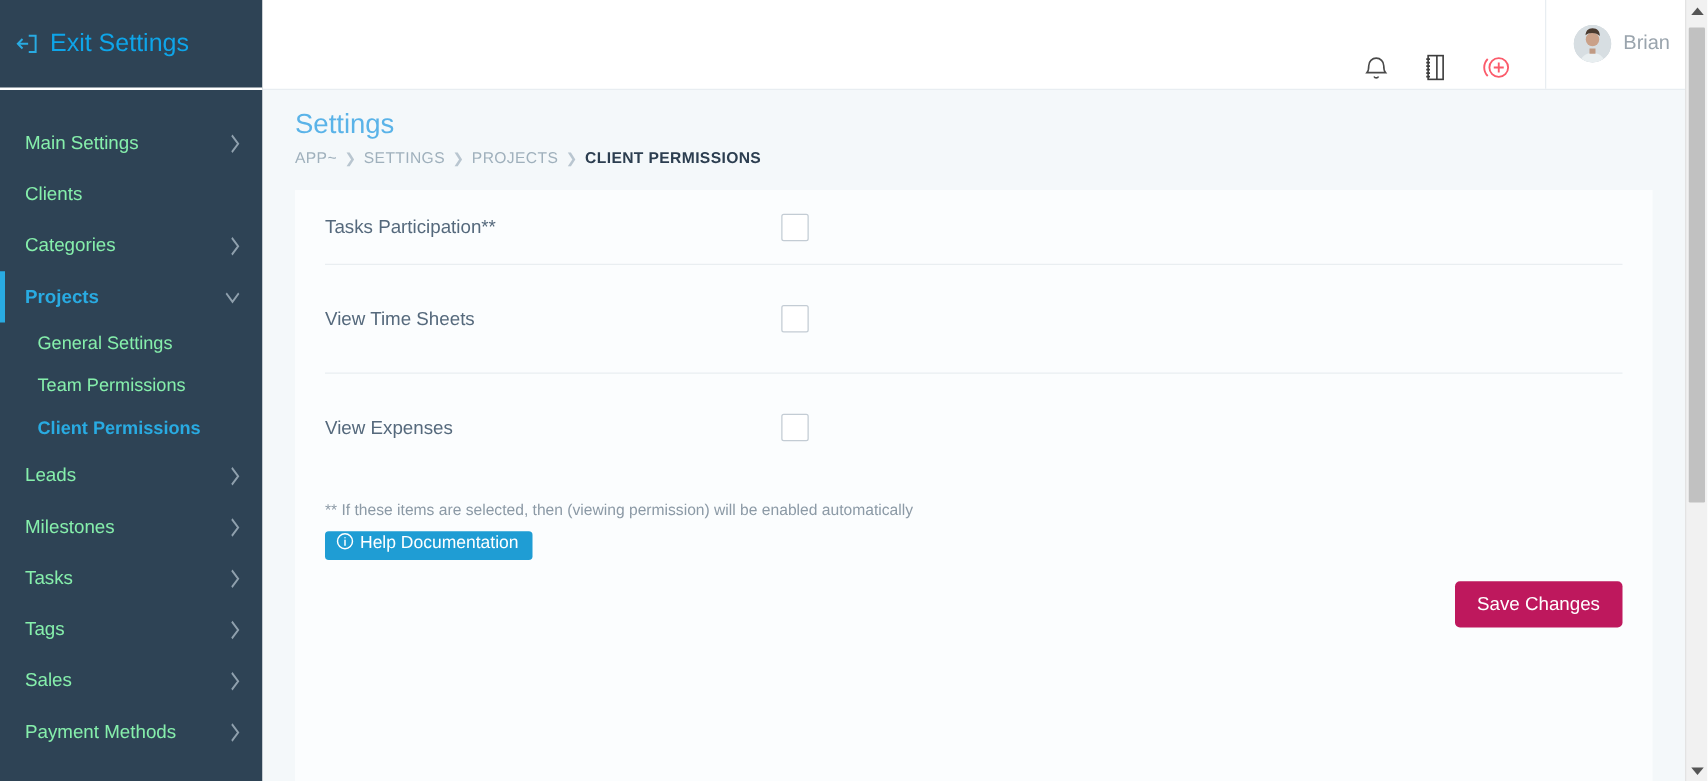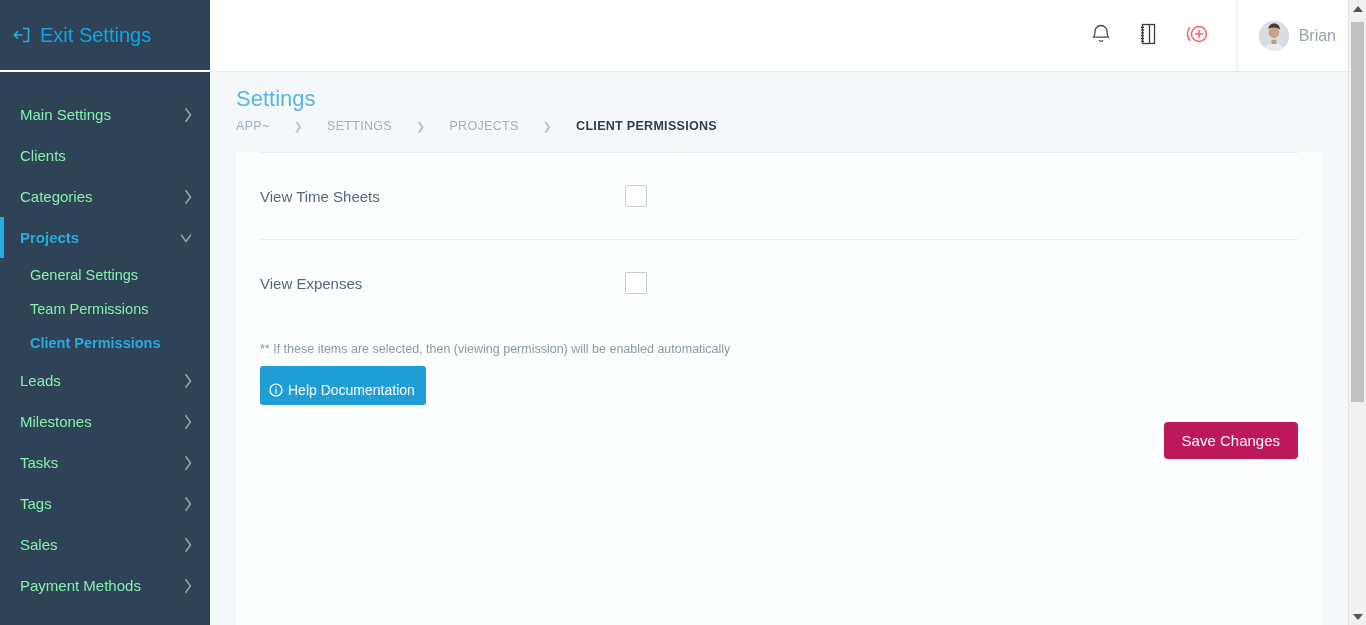--- a/index.html
+++ b/index.html
@@ -67,21 +67,21 @@
     transform: scaleY(1.35);
   }
   .chev svg { display:block; }
 
   
   .topbar {
     position: absolute; left: 210px; top: 0;
     width: 1148px; height: 72px;
     background: #ffffff;
     border-bottom: 1px solid #e8edf1;
-    display: flex; align-items: center; justify-content: flex-end;
+    display: flex; align-items: flex-end; justify-content: flex-end;
   }
   .topicons {
     display: flex; align-items: center; gap: 26px;
     padding-right: 26px;
   }
   .topicon { cursor: pointer; display: block; }
   .user-box {
     border-left: 1px solid #e8edf1;
     height: 72px;
     display: flex; align-items: center; gap: 10px;
@@ -104,21 +104,21 @@
     background: #f4f8fa;
     overflow: hidden;
   }
   .page-title {
     color: #5ab3e8;
     font-size: 22px;
     font-weight: normal;
     padding: 14px 0 0 26px;
   }
   .breadcrumb {
-    display: flex; align-items: center; gap: 24px;
+    display: flex; align-items: center; gap: 6px;
     padding: 7px 0 0 26px;
     font-size: 12.5px;
     letter-spacing: 0.3px;
   }
   .crumb { color: #9fb0bc; cursor: pointer; text-transform: uppercase; }
   .crumb.current { color: #2c3e50; font-weight: bold; cursor: default; }
   .crumb-sep { color: #b9c6d0; font-size: 11px; }
 
   .card {
     margin: 19px 36px 0 26px;
@@ -167,21 +167,21 @@
     color: #8c9aa6;
     font-size: 12.5px;
     padding-top: 16px;
   }
   .help-btn {
     display: inline-flex; align-items: center; gap: 5px;
     margin-top: 10px;
     background: #1f9dd4;
     color: #ffffff;
     font-size: 14px;
-    padding: 16px 11px 7px 9px;
+    padding: 0 11px 7px 9px;
     border: none; border-radius: 3px;
     cursor: pointer;
     font-family: "Liberation Sans", sans-serif;
   }
   .help-btn svg { display:block; }
   .save-row {
     display: flex; justify-content: flex-end;
     padding-top: 17px;
   }
   .save-btn {
@@ -369,20 +369,24 @@
         <span class="crumb-sep">❯</span>
         <span class="crumb">SETTINGS</span>
         <span class="crumb-sep">❯</span>
         <span class="crumb">PROJECTS</span>
         <span class="crumb-sep">❯</span>
         <span class="crumb current">CLIENT PERMISSIONS</span>
       </div>
 
     <section class="card">
       <div id="perm-top">
+          <div class="perm-row">
+            <div class="perm-label">Tasks Participation**</div>
+            <div class="cbox"></div>
+          </div>
         </div>
       <div class="divider"></div>
       <div id="perm-mid">
           <div class="perm-row tall">
             <div class="perm-label">View Time Sheets</div>
             <div class="cbox"></div>
           </div>
         </div>
       <div class="divider"></div>
       <div id="perm-bot">

